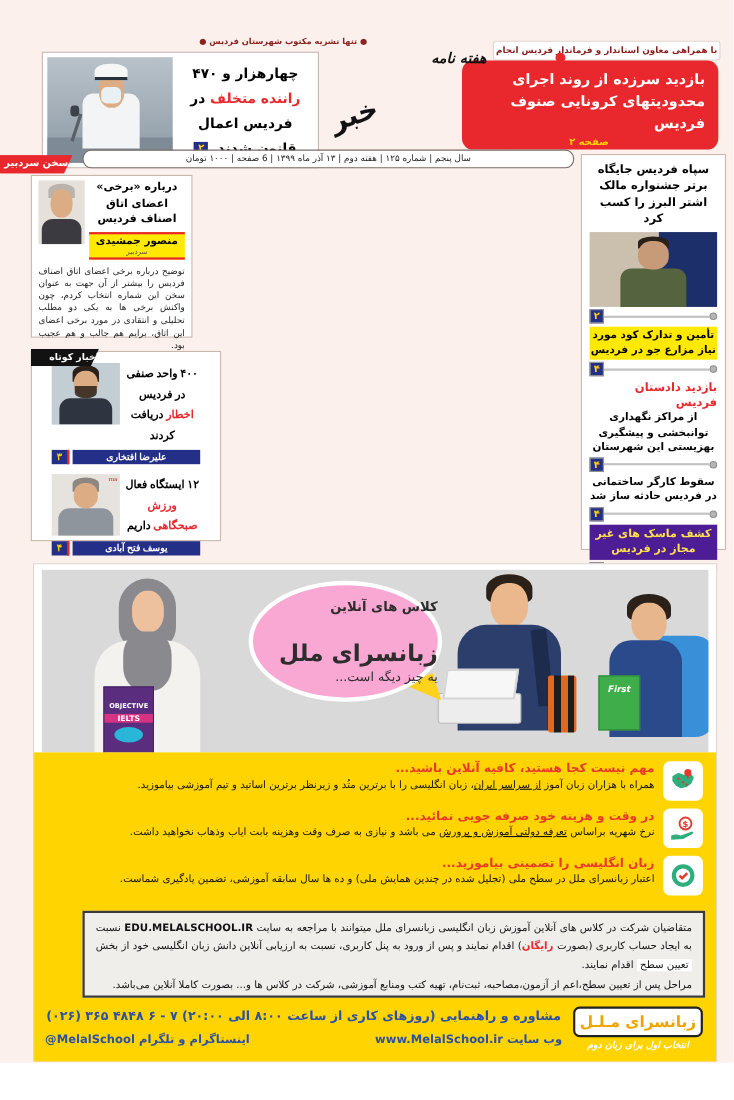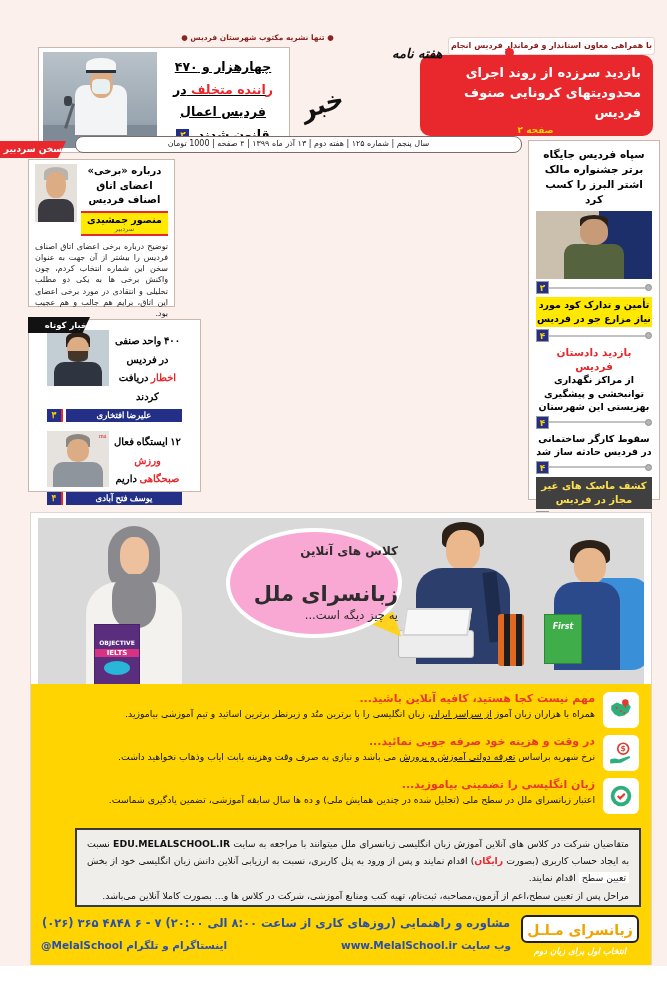--- a/index.html
+++ b/index.html
@@ -4,21 +4,21 @@
 <style>
   html,body{margin:0;padding:0;background:#ffffff;}
   .page{position:relative;width:667px;height:1000px;margin:0 auto;background:#fbf0ec;
         font-family:"DejaVu Sans",sans-serif;direction:rtl;overflow:hidden;}
   .s{position:absolute;}
 
   
   .tagline{left:160px;top:33px;width:195px;text-align:center;font-size:7.5px;color:#8a2420;font-weight:bold;}
   .police-box{left:38px;top:47px;width:252px;height:106px;background:#fff;border:1px solid #c9b6ad;
               display:flex;flex-direction:row;box-sizing:border-box;}
-  .police-text{width:120px;padding:8px 6px 4px 2px;font-size:12.5px;font-weight:bold;line-height:1.8;text-align:center;text-decoration:underline;}
+  .police-text{width:120px;padding:8px 6px 4px 2px;font-size:12.5px;font-weight:bold;line-height:1.8;text-align:center;}
   .red-t{color:#e8282d;}
   .pg-badge{display:inline-block;min-width:13px;height:13px;background:#242f87;color:#ffd400;
             font-size:9px;line-height:13px;text-align:center;font-weight:bold;margin-right:4px;vertical-align:middle;}
   .police-photo{flex:1;margin:4px;position:relative;overflow:hidden;background:linear-gradient(180deg,#b9c2c9 0%,#9aa6b0 70%,#84909c 100%);}
 
   .mast-title{left:296px;top:40px;width:218px;font-size:57px;font-weight:bold;color:#141414;text-align:center;
               line-height:1.5;z-index:3;font-family:"DejaVu Serif","DejaVu Sans",serif;}
   .mast-weekly{left:392px;top:46px;font-size:13px;font-style:italic;font-weight:bold;color:#111;z-index:4;}
   .mast-prefix{left:300px;top:90px;font-size:25px;font-weight:bold;color:#111;transform:rotate(-18deg);z-index:4;
                font-family:"DejaVu Serif","DejaVu Sans",serif;}
@@ -88,23 +88,23 @@
   .sidebar{left:528px;top:140px;width:132px;height:360px;background:#fff;border:1px solid #c9b6ad;
            padding:6px 7px;box-sizing:border-box;}
   .sb-title{font-size:10.5px;font-weight:bold;text-align:center;line-height:15px;}
   .sb-photo{height:68px;margin:4px 0 2px;position:relative;overflow:hidden;background:#cbbfae;}
   .sb-badgerow{display:flex;align-items:center;direction:ltr;margin:2px 0 3px;height:13px;}
   .sb-badge{width:13px;height:13px;background:#242f87;color:#ffd400;font-size:9px;line-height:13px;text-align:center;
             font-weight:bold;border:1px solid #9a9a9a;box-sizing:border-box;}
   .sb-line{flex:1;height:2px;background:#c2c2c2;}
   .sb-dot{width:7px;height:7px;border-radius:50%;background:#b5b5b5;border:1px solid #8f8f8f;box-sizing:border-box;}
   .sb-yellow{background:#ffe900;font-size:9.5px;font-weight:bold;text-align:center;line-height:14px;padding:1px 1px;}
-  .sb-red-lead{color:#e8282d;font-size:10.5px;font-weight:bold;text-align:center;line-height:14px;}
+  .sb-red-lead{color:#e8282d;font-size:10.5px;font-weight:bold;text-align:right;line-height:14px;}
   .sb-item-title{font-size:9.5px;font-weight:bold;text-align:center;line-height:13.5px;}
-  .sb-redbox{background:#404040;color:#ffe14d;font-size:10px;font-weight:bold;text-align:center;line-height:14px;padding:2px 1px;}
+  .sb-redbox{background:#4c1d95;color:#ffe14d;font-size:10px;font-weight:bold;text-align:center;line-height:14px;padding:2px 1px;}
 
   
   .ad{left:30px;top:512px;width:622px;height:453px;background:#fff;border:1px solid #e0d5cf;box-sizing:border-box;}
   .ad-photo{left:7px;top:5px;width:606px;height:166px;background:#d9d9d9;overflow:hidden;}
   .bubble{left:188px;top:10px;width:168px;height:102px;background:#f9a8d4;border:4px solid #fff;border-radius:50%;
           color:#2d2d2d;display:flex;flex-direction:column;justify-content:center;text-align:right;z-index:3;}
   .bubble-tail{left:330px;top:98px;width:0;height:0;border-top:26px solid #ffd21e;border-left:30px solid transparent;
                transform:rotate(-18deg);z-index:2;}
   .bubble-l1{font-size:12px;font-weight:bold;}
   .bubble-l2{font-size:21px;font-weight:bold;line-height:1.3;margin-top:23px;}
@@ -167,21 +167,21 @@
   <div class="s mast-prefix">خبر</div>
   <div class="s mast-dot" style="left:505px;top:48px;width:9px;height:9px;"></div>
   <div class="s mast-dot" style="left:420px;top:86px;width:7px;height:7px;"></div>
 
   <div class="s kicker-strip">با همراهی معاون استاندار و فرماندار فردیس انجام شد:</div>
   <div class="s lead-box">
     <div class="lead-headline">بازدید سرزده از روند اجرای محدودیتهای کرونایی صنوف فردیس</div>
     <div class="lead-page">صفحه ۲</div>
   </div>
 
-  <div class="s info-bar">سال پنجم | شماره ۱۲۵ | هفته دوم | ۱۳ آذر ماه ۱۳۹۹ | ۴ صفحه | 1000 تومان</div>
+  <div class="s info-bar">سال پنجم | شماره ۱۲۵ | هفته دوم | ۱۳ آذر ماه ۱۳۹۹ | 6 صفحه | ۱۰۰۰ تومان</div>
 
   <div class="s editor-tab">سخن سردبیر</div>
   <div class="s editor-box">
     <div class="ed-head">
       <div class="ed-head-main">
         <div class="ed-title">درباره «برخی» اعضای اتاق اصناف فردیس</div>
         <div class="ed-namebar">
           <span class="ed-name">منصور جمشیدی</span>
           <span class="ed-role">سردبیر</span>
         </div>

